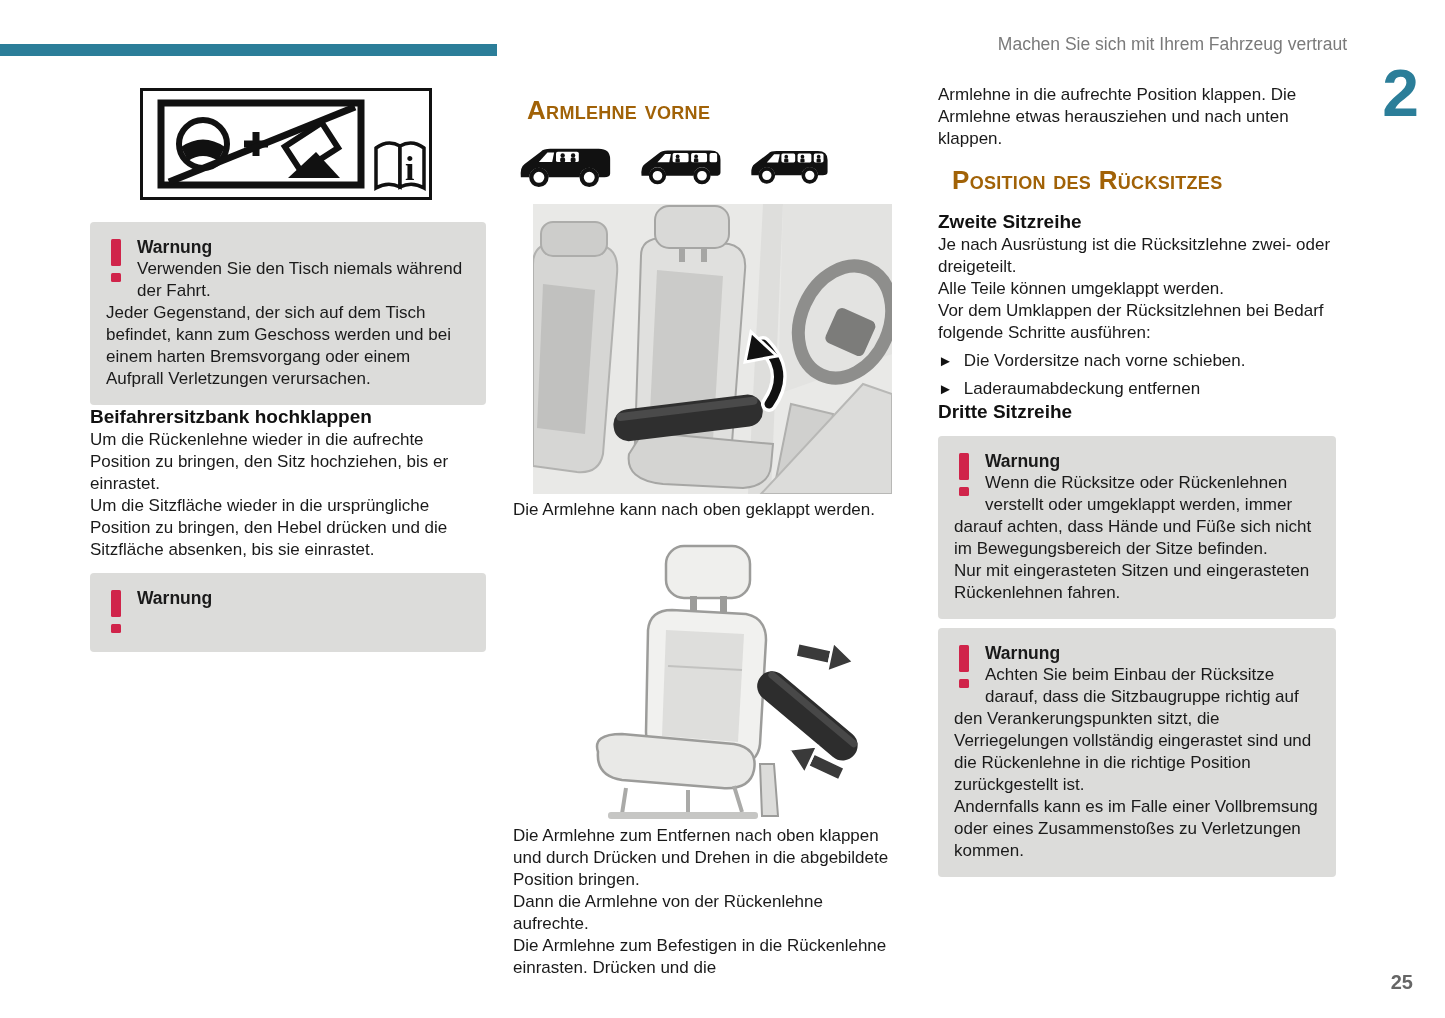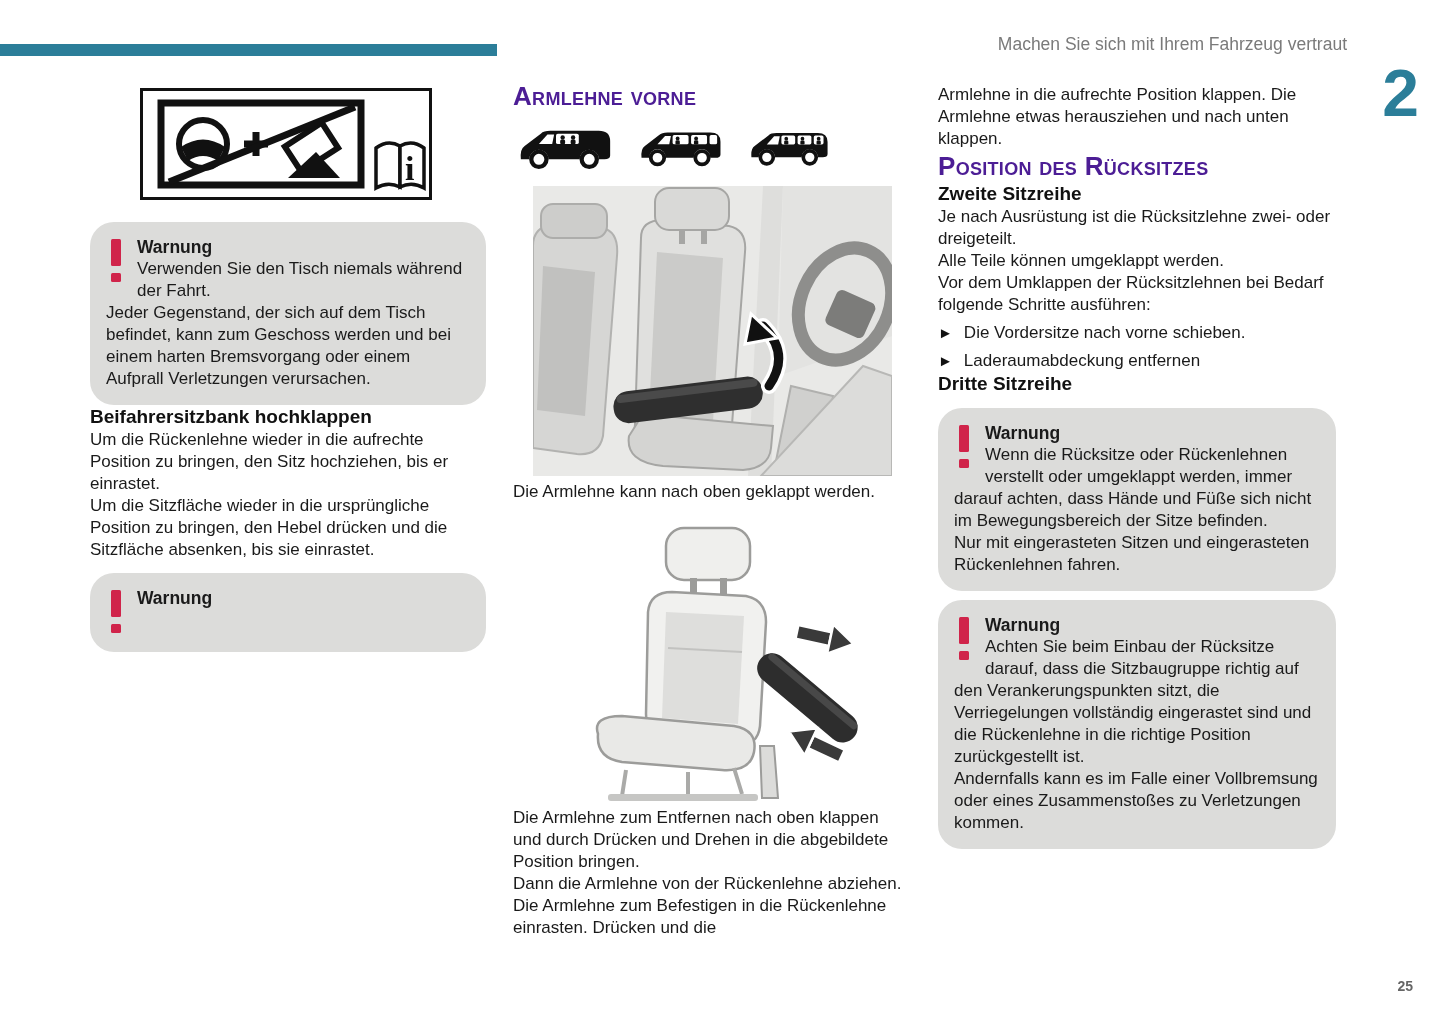--- a/index.html
+++ b/index.html
@@ -3,35 +3,35 @@
 <meta charset="utf-8">
 <style>
   html,body { margin:0; padding:0; background:#fff; }
   .page {
     position:relative; width:1445px; height:1018px; background:#ffffff;
     font-family:"Liberation Sans", sans-serif; color:#1a1a1a; overflow:hidden;padding-left:12px;
   }
   .top-bar { position:absolute; left:0; top:44px; width:497px; height:12px; background:#2b7e99; }
   .header-text { position:absolute; top:34px; right:110px; font-size:17.5px; color:#7a7a7a; }
   .chapter-num { position:absolute; top:60px; right:38px; font-size:66px; font-weight:bold; color:#2b7e99; line-height:1; }
-  .page-num { position:absolute; right:44px; bottom:24px; font-size:14px; font-weight:bold; color:#666; }
+  .page-num { position:absolute; right:44px; bottom:24px; font-size:20px; font-weight:bold; color:#666; }
 
   .col { position:absolute; font-size:17px; line-height:22px; }
   .col-left  { left:90px;  top:88px; width:396px; }
   .col-mid   { left:513px; top:80px; width:390px; }
   .col-right { left:938px; top:84px; width:398px; }
 
   p.body { margin:0; }
   h2.sc {
-    margin:0; font-size:26px; line-height:32px; font-weight:bold;
-    font-variant:small-caps; letter-spacing:0.3px; color:#4c1d95;
+    margin:14px; font-size:26px; line-height:32px; font-weight:bold;
+    font-variant:small-caps; letter-spacing:0.3px; color:#a16207;
   }
   h3.sub { margin:0; font-size:19px; line-height:24px; font-weight:bold; color:#111; }
 
-  .warning-box { background:#dcdcda; border-radius:24px; padding:14px 16px 15px 16px; }
+  .warning-box { background:#dcdcda; border-radius:4px; padding:14px 16px 15px 16px; }
   .warn-icon { float:left; margin:3px 13px 2px 2px; }
   .warn-title { font-weight:bold; font-size:17.5px; line-height:22px; }
   .warning-box p.body { margin:0; }
   .warning-box::after { content:""; display:block; clear:both; }
 
   .pictogram { display:block; margin-left:50px; }
   .mt8{margin-top:8px;} .mt12{margin-top:12px;} .mt14{margin-top:14px;} .mt16{margin-top:16px;} .mt22{margin-top:22px;}
 
   .vans-row { display:flex; align-items:flex-end; gap:26px; margin:10px 0 0 5px; height:48px; }
   .figure1 { width:359px; height:290px; background:#e9e9e7; margin:16px 0 0 20px; }
@@ -210,21 +210,21 @@
         </g>
 
         <g transform="rotate(-155 282 226)">
           <rect x="258" y="219" width="34" height="14" fill="#3a3a3a" stroke="#fff" stroke-width="2.5"></rect>
           <path d="M292 211 L316 226 L292 241 Z" fill="#3a3a3a" stroke="#fff" stroke-width="2.5"></path>
         </g>
       </svg>
     </div>
 
     <p class="body mt8">Die Armlehne zum Entfernen nach oben klappen und durch Drücken und Drehen in die abgebildete Position bringen.</p>
-    <p class="body">Dann die Armlehne von der Rückenlehne abziehen.</p>
+    <p class="body">Dann die Armlehne von der Rückenlehne aufrechte.</p>
     <p class="body">Die Armlehne zum Befestigen in die Rückenlehne einrasten. Drücken und die</p>
   </div>
 
   <div class="col col-right">
     <p class="body">Armlehne in die aufrechte Position klappen. Die Armlehne etwas herausziehen und nach unten klappen.</p>
 
     <h2 class="sc mt16">Position des Rücksitzes</h2>
 
     <h3 class="sub mt14">Zweite Sitzreihe</h3>
     <p class="body mt8">Je nach Ausrüstung ist die Rücksitzlehne zwei- oder dreigeteilt.</p>

